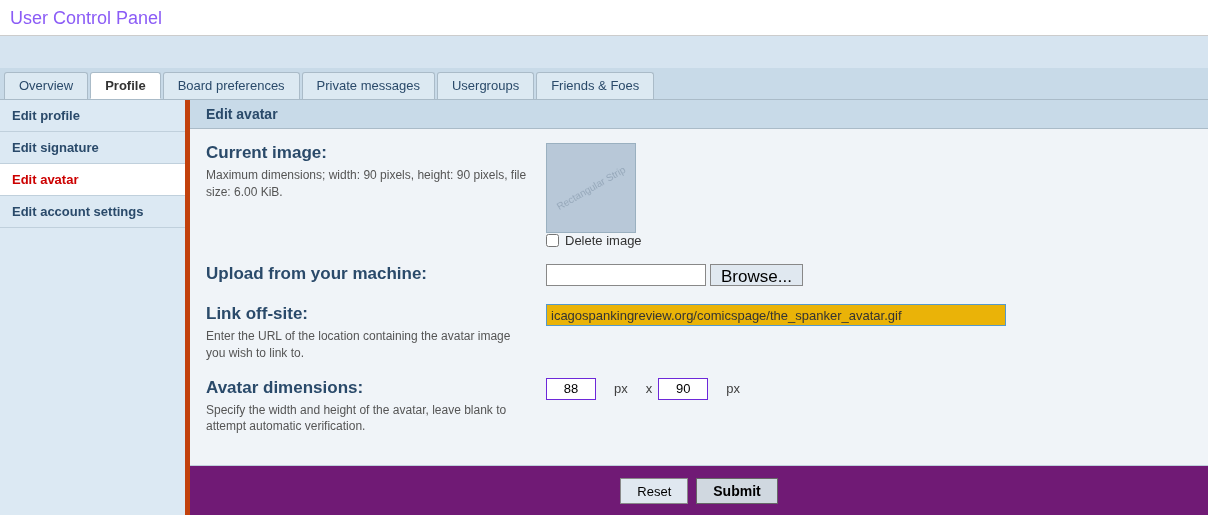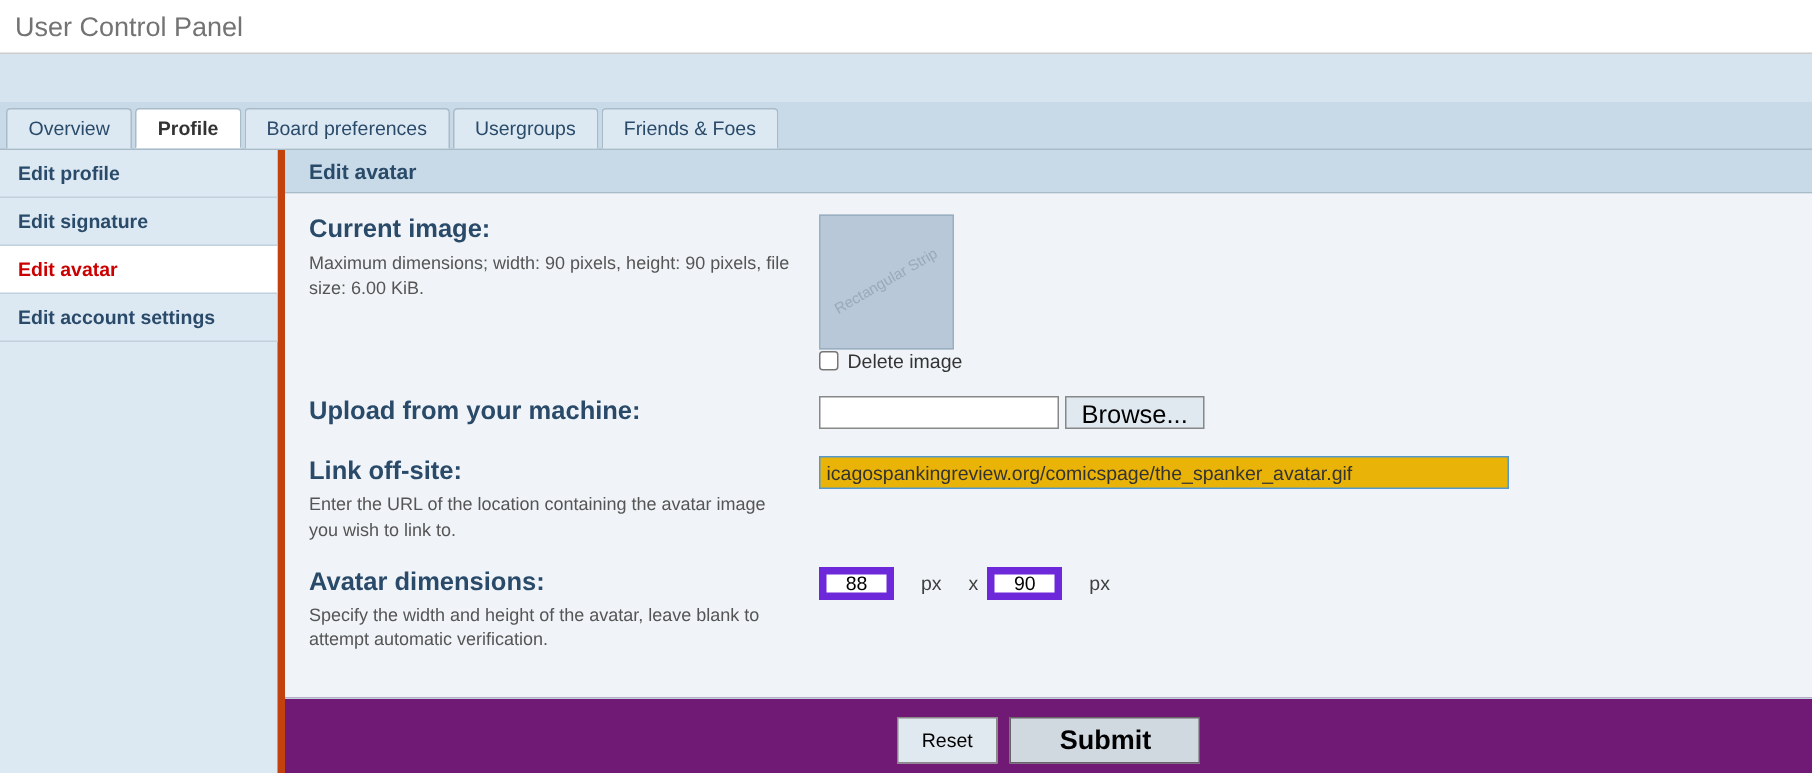--- a/index.html
+++ b/index.html
@@ -6,21 +6,21 @@
     body {
       font-family: Arial, Helvetica, sans-serif;
       font-size: 13px;
       background: #d6e4f0;
       color: #333;
     }
     .page-title {
       padding: 8px 10px 6px 10px;
       font-size: 18px;
       font-weight: normal;
-      color: #737373;
+      color: #8b5cf6;
       background: #fff;
       border-bottom: 1px solid #ccc;
     }
     .tabs-bar {
       display: flex;
       flex-direction: row;
       background: #c8dae8;
       border-bottom: 1px solid #aabbc8;
       padding: 4px 4px 0 4px;
       margin-top: 32px;
@@ -161,21 +161,21 @@
       color: #333;
     }
     .dimensions-row {
       display: flex;
       align-items: center;
       gap: 6px;
     }
     .dim-input {
       width: 50px;
       padding: 2px 4px;
-      border: 5px solid #6d28d9;
+      border: 1px solid #6d28d9;
       font-size: 13px;
       background: #fff;
       height: 22px;
       text-align: center;
     }
     .dim-label {
       font-size: 13px;
       color: #404040;
       margin-left: 12px;
     }
@@ -188,24 +188,24 @@
       background: #701a75;
     }
     .btn-reset {
       padding: 4px 16px;
       border: 1px solid #888;
       background: #e0e8f0;
       font-size: 13px;
       cursor: pointer;
     }
     .btn-submit {
-      padding: 4px 32px;
+      padding: 4px 16px;
       border: 1px solid #666;
       background: #d0d8e0;
-      font-size: 18px;
+      font-size: 14px;
       font-weight: bold;
       cursor: pointer;
     }
     .watermark-text {
       position: absolute;
       top: 50%;
       left: 50%;
       transform: translate(-50%, -50%) rotate(-30deg);
       color: rgba(120,140,160,0.5);
       font-size: 10px;
@@ -229,20 +229,23 @@
   <div class="tab">
     <span>Overview</span>
   </div>
   <div class="tab active">
     <span>Profile</span>
   </div>
   <div class="tab">
     <span>Board preferences</span>
   </div>
   <div class="tab">
+    <span>Private messages</span>
+  </div>
+  <div class="tab">
     <span>Usergroups</span>
   </div>
   <div class="tab">
     <span>Friends &amp; Foes</span>
   </div>
 </div>
 
 <div class="main-content">
   <div class="sidebar">
     <div class="sidebar-item">

